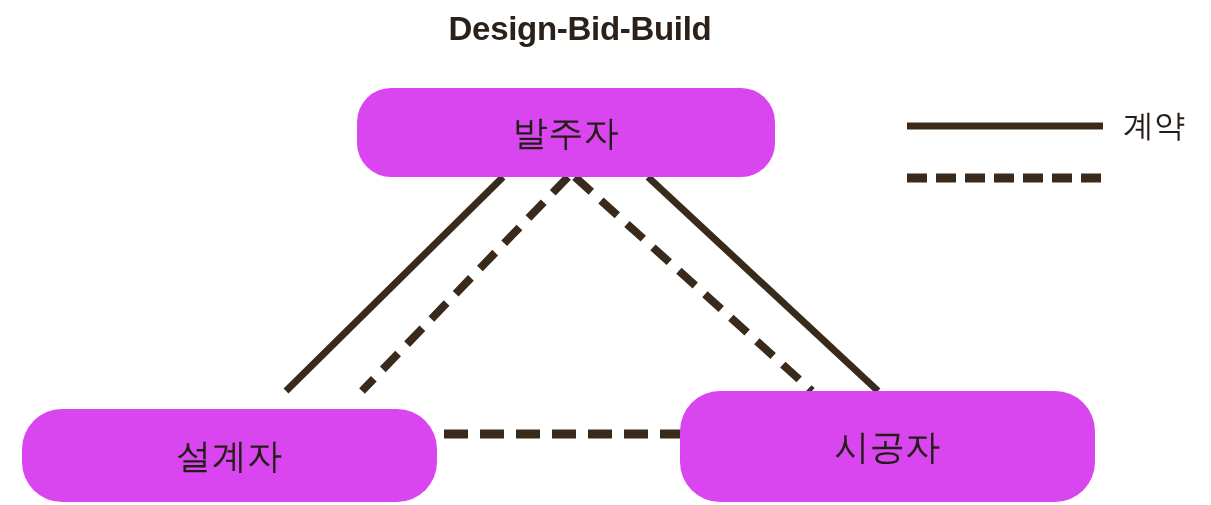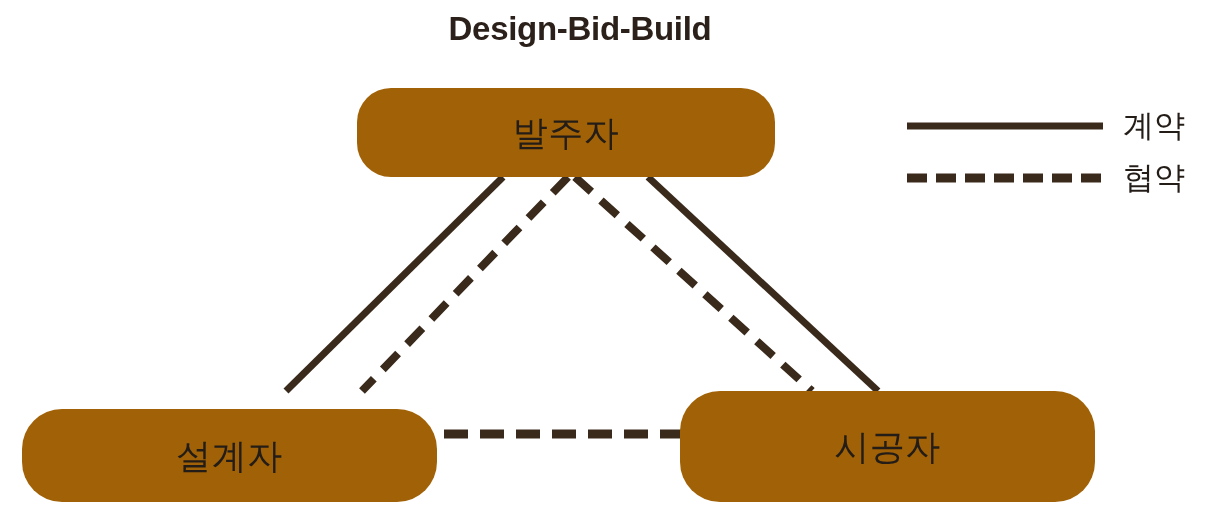--- a/index.html
+++ b/index.html
@@ -31,21 +31,21 @@
   }
   #edge-layer {
     position: absolute;
     left: 0;
     top: 0;
     width: 1211px;
     height: 505px;
   }
   .node-box {
     position: absolute;
-    background: #a16207;
+    background: #d946ef;
     border-radius: 40px;
     display: flex;
     align-items: center;
     justify-content: center;
     box-sizing: border-box;
     text-align: center;
   }
   .node-label {
     font-size: 35px;
     font-weight: 400;
@@ -135,17 +135,16 @@
     <div class="legend-row">
       <svg class="legend-sample" viewBox="0 0 200 20" xmlns="http://www.w3.org/2000/svg">
         <line x1="2" y1="10" x2="198" y2="10" stroke="#3a2a1c" stroke-width="7"></line>
       </svg>
       <span class="legend-text">계약</span>
     </div>
     <div class="legend-row">
       <svg class="legend-sample" viewBox="0 0 200 20" xmlns="http://www.w3.org/2000/svg">
         <line x1="2" y1="10" x2="198" y2="10" stroke="#3a2a1c" stroke-width="9" stroke-dasharray="20 9"></line>
       </svg>
-      <span class="legend-text">협약</span>
     </div>
   </div>
 
 </div>
 
 </body></html>

